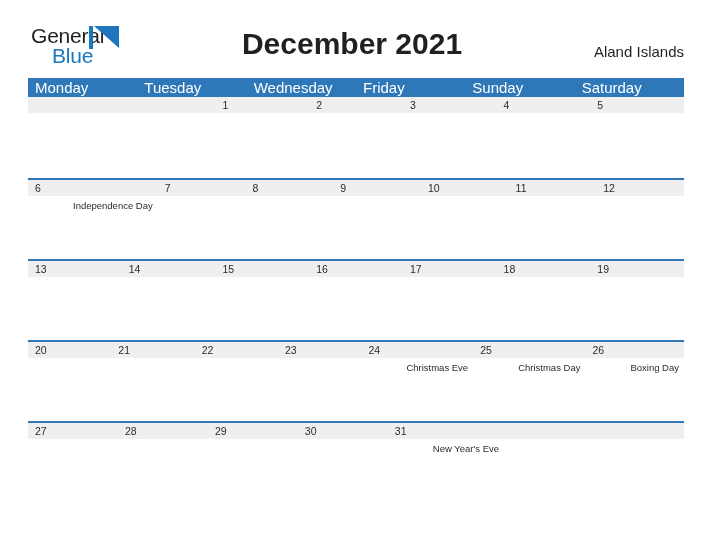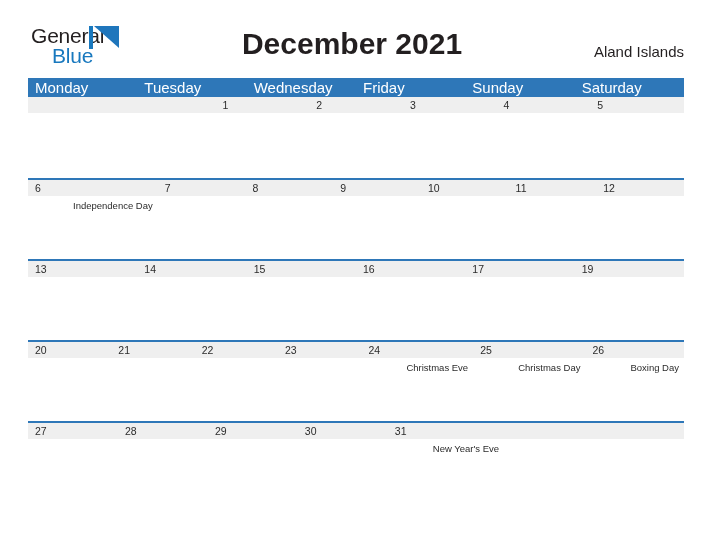--- a/index.html
+++ b/index.html
@@ -301,20 +301,25 @@
               <span class="day-number">16</span>
             </div>
           </div>
           <div class="day-cell">
             <div class="day-number-band">
               <span class="day-number">17</span>
             </div>
           </div>
           <div class="day-cell">
             <div class="day-number-band">
+              <span class="day-number">18</span>
+            </div>
+          </div>
+          <div class="day-cell">
+            <div class="day-number-band">
               <span class="day-number">19</span>
             </div>
           </div>
         </div>
         <div class="week-row">
           <div class="day-cell">
             <div class="day-number-band">
               <span class="day-number">20</span>
             </div>
           </div>

